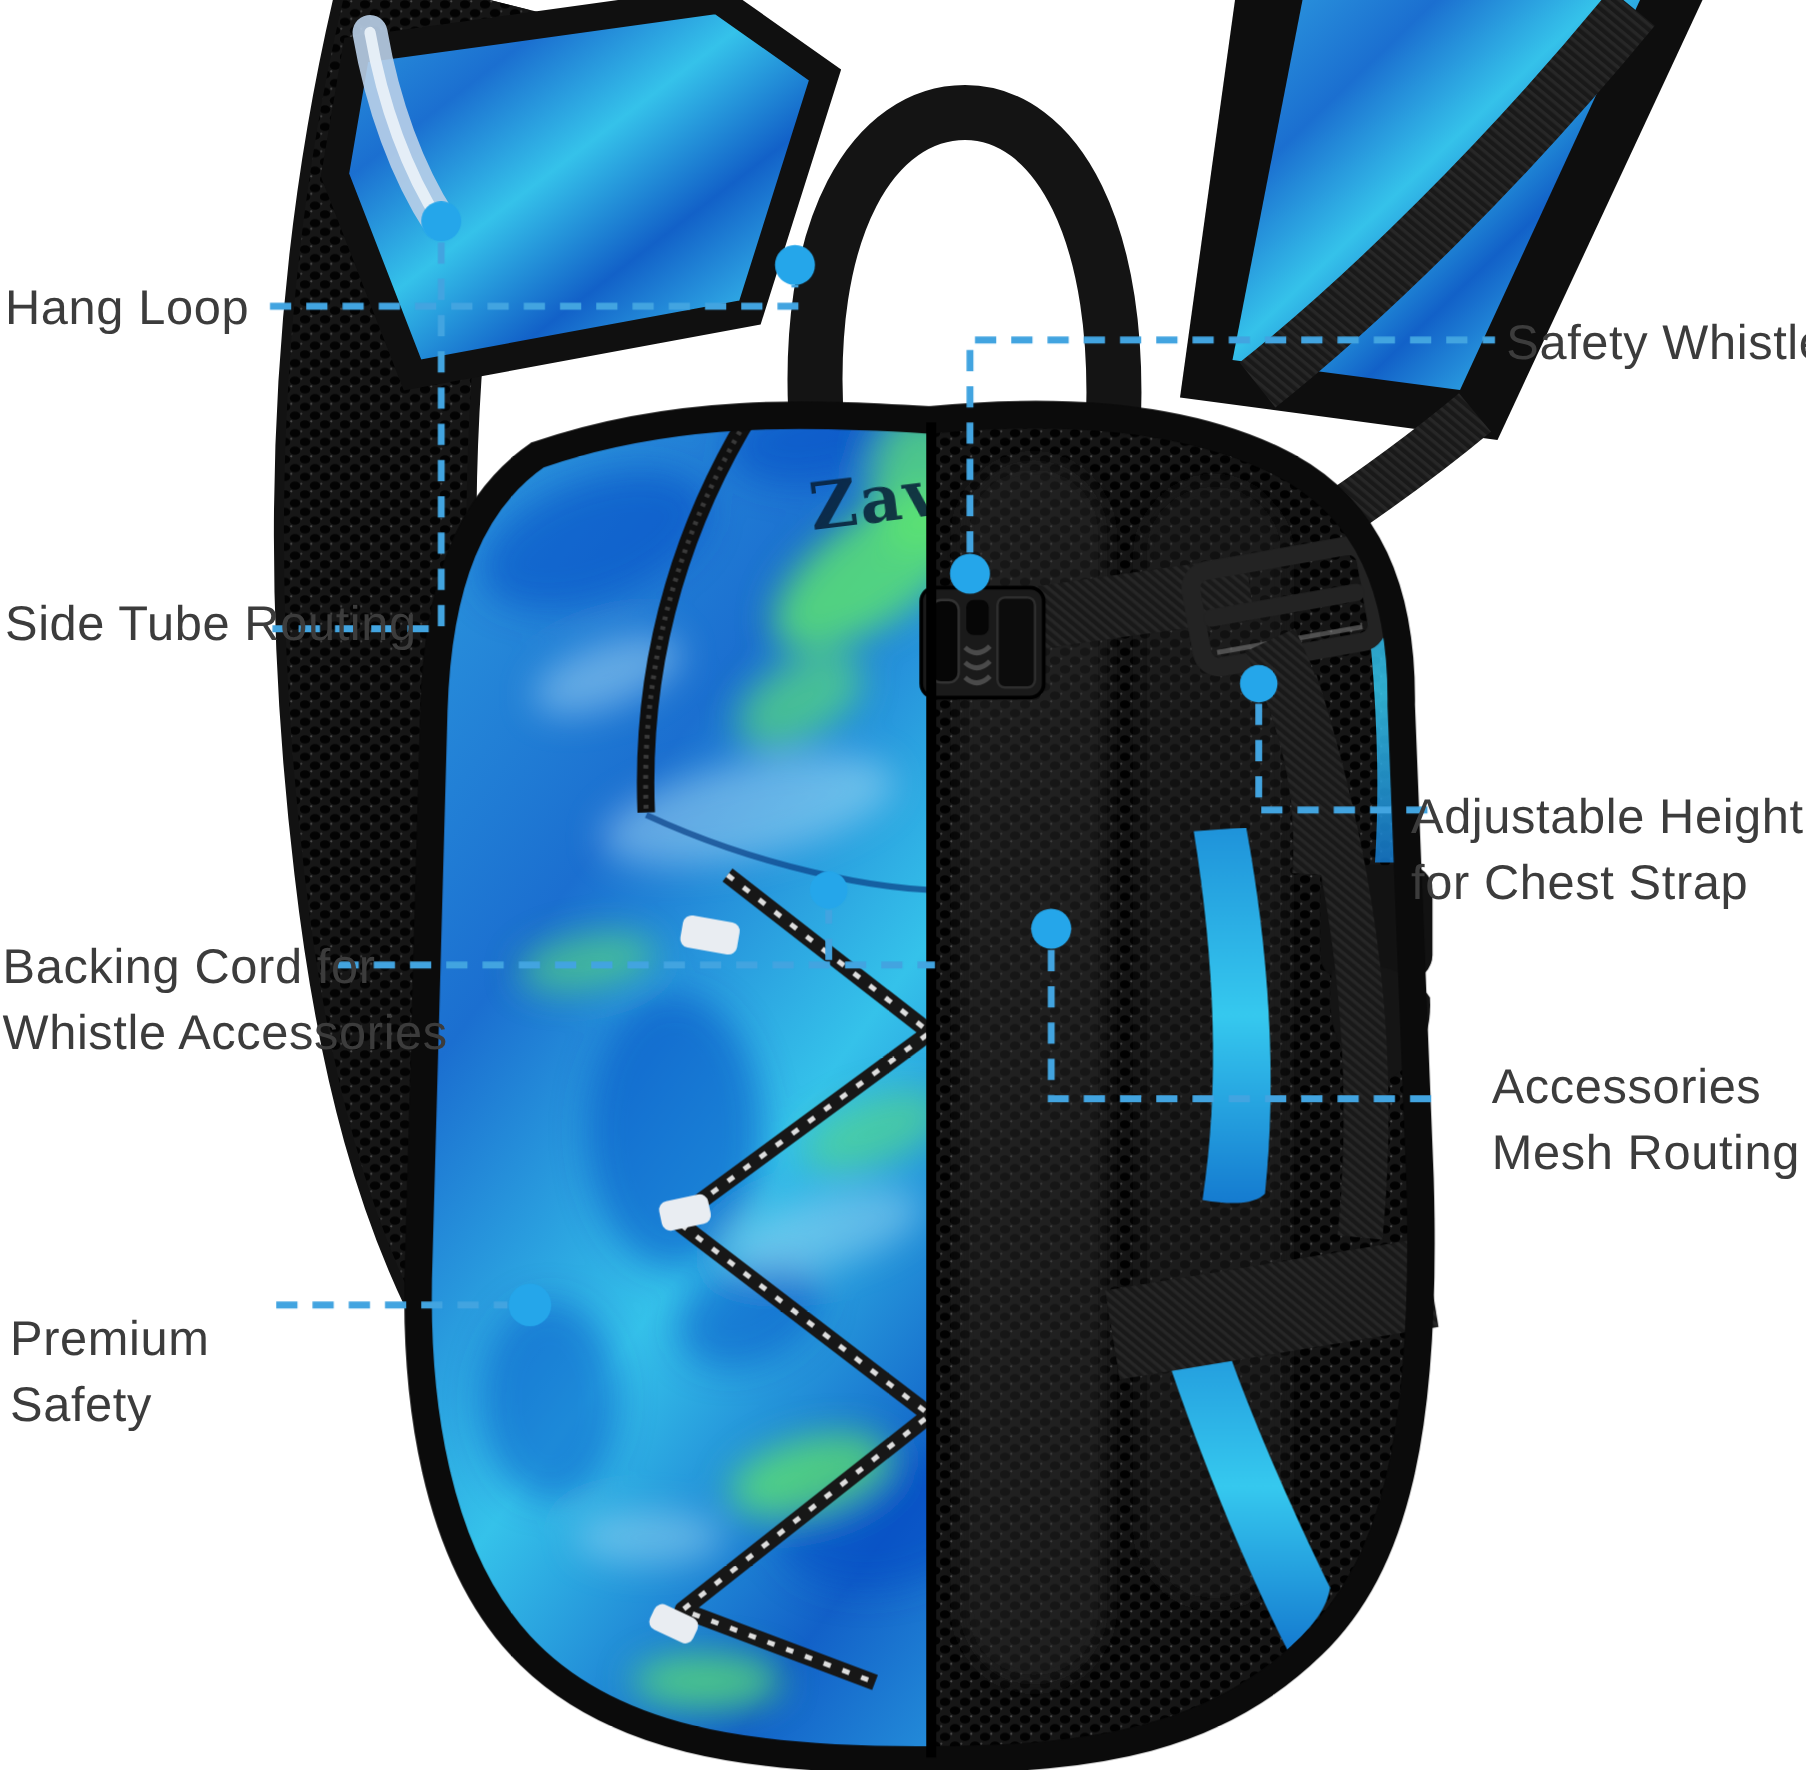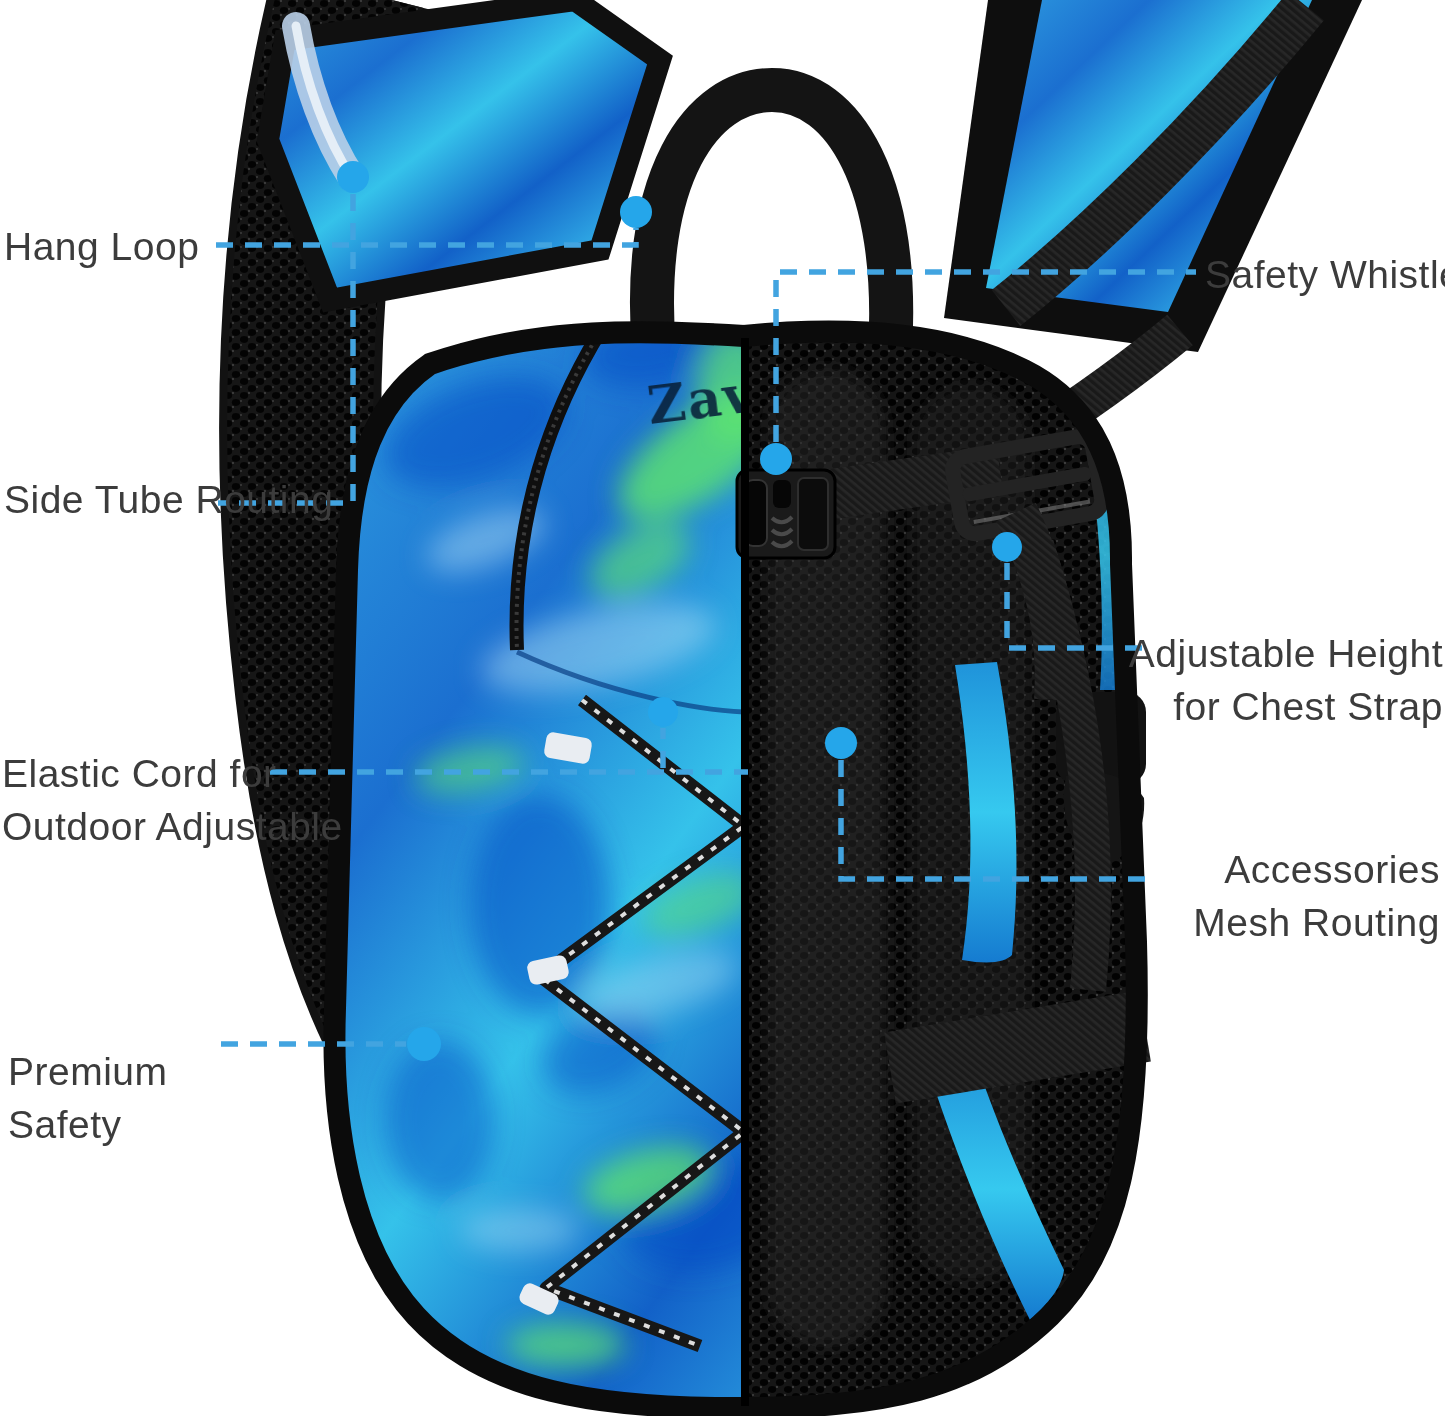--- a/index.html
+++ b/index.html
@@ -2,21 +2,21 @@
 <html><head>
 <meta charset="utf-8">
 <style>
   html,body{margin:0;padding:0;background:#fff;}
   .stage{position:relative;width:1445px;height:1416px;background:#fff;overflow:hidden;
          font-family:"Liberation Sans", sans-serif;}
   .stage svg{position:absolute;left:0;top:0;}
   .callout{position:absolute;font-size:39px;line-height:53px;color:#3c3c3c;
            font-weight:400;letter-spacing:0.5px;white-space:nowrap;}
   .callout span{display:block;}
-  .align-right{text-align:right;}
+  .align-right{text-align:left;}
 </style>
 </head>
 <body>
 
 <div class="stage">
 
 <svg width="1445" height="1416" viewBox="0 0 1445 1416">
   <defs>
     <linearGradient id="holoMain" x1="0" y1="0" x2="1" y2="1">
       <stop offset="0" stop-color="#2e9de0"></stop>
@@ -199,22 +199,22 @@
 
 <div class="callout" style="left:4px;top:220px;">
   <span>Hang Loop</span>
 </div>
 
 <div class="callout" style="left:4px;top:473px;">
   <span>Side Tube Routing</span>
 </div>
 
 <div class="callout" style="left:2px;top:747px;">
-  <span>Elastic Cord for</span>
-  <span>Outdoor Adjustable</span>
+  <span>Backing Cord for</span>
+  <span>Whistle Accessories</span>
 </div>
 
 <div class="callout" style="left:8px;top:1013px;margin-top:32px;">
   <span>Premium</span>
   <span>Safety</span>
 </div>
 
 <div class="callout" style="left:1205px;top:248px;">
   <span>Safety Whistle</span>
 </div>

